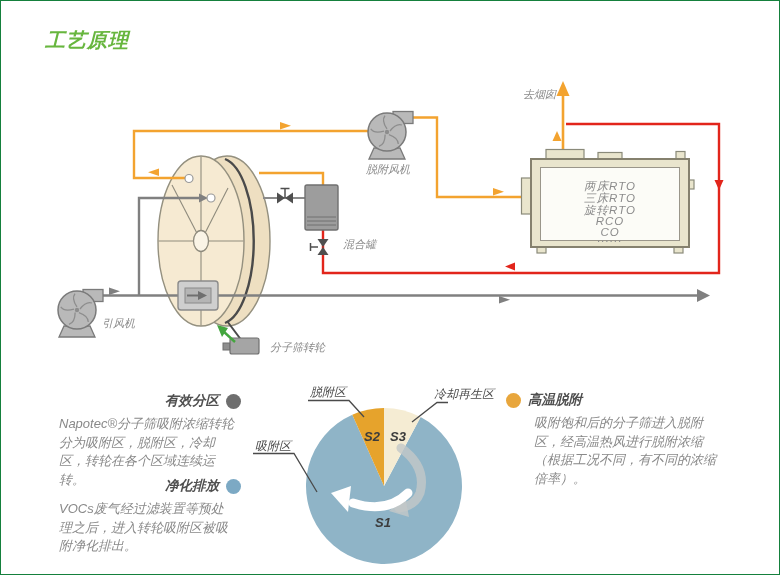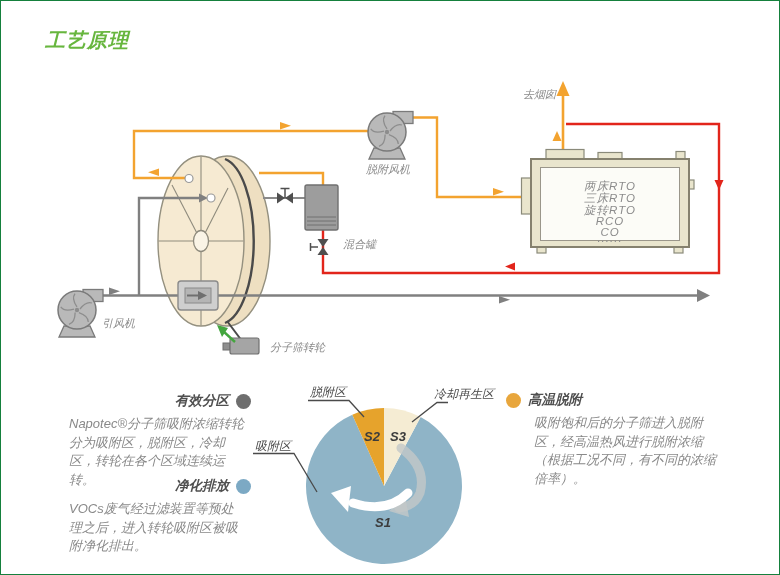--- a/index.html
+++ b/index.html
@@ -10,21 +10,21 @@
   svg text{font-family:"Liberation Sans","DejaVu Sans",sans-serif;}
   .dev-label{font-size:11px;fill:#8a8a8a;}
   .rto-text{font-size:11.5px;fill:#8c8c8c;letter-spacing:1px;}
   .pie-zone-label{font-size:12px;fill:#4a4a4a;}
   .pie-s-label{font-size:13px;font-weight:bold;fill:#3c3c3c;}
   .note{position:absolute;}
   .note-head{display:flex;align-items:center;gap:7px;font-size:13.5px;font-weight:bold;color:#4f4f4f;}
   .note-head.right-align{justify-content:flex-end;}
   .dot{width:15px;height:15px;border-radius:50%;flex:0 0 auto;}
   .note-body{margin-top:5px;font-size:13px;line-height:18.5px;color:#898989;}
-  .note-left{left:68px;width:182px;}
+  .note-left{left:58px;width:182px;}
   .note-left .note-body{width:176px;}
   .note-right{left:505px;width:226px;}
   .note-right .note-body{margin-left:28px;width:188px;}
 </style>
 </head>
 <body>
 
 <div id="canvas">
   <div id="page-title">工艺原理</div>
 

